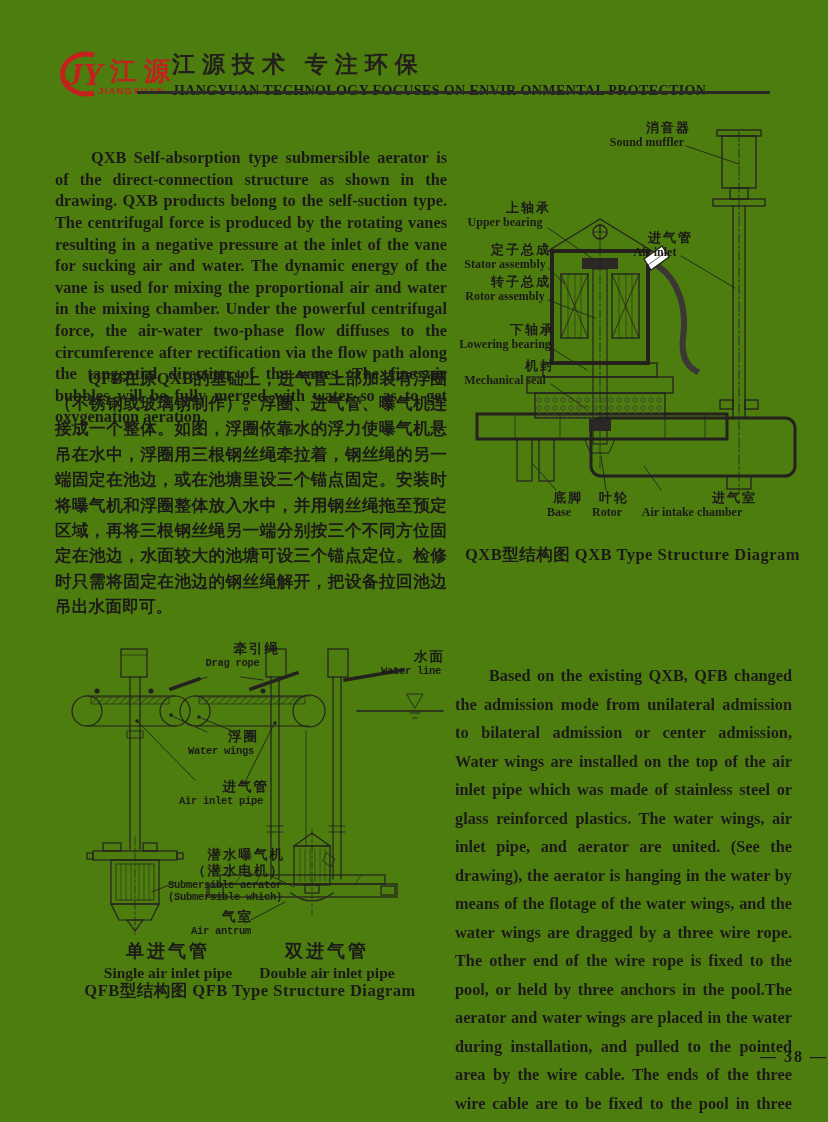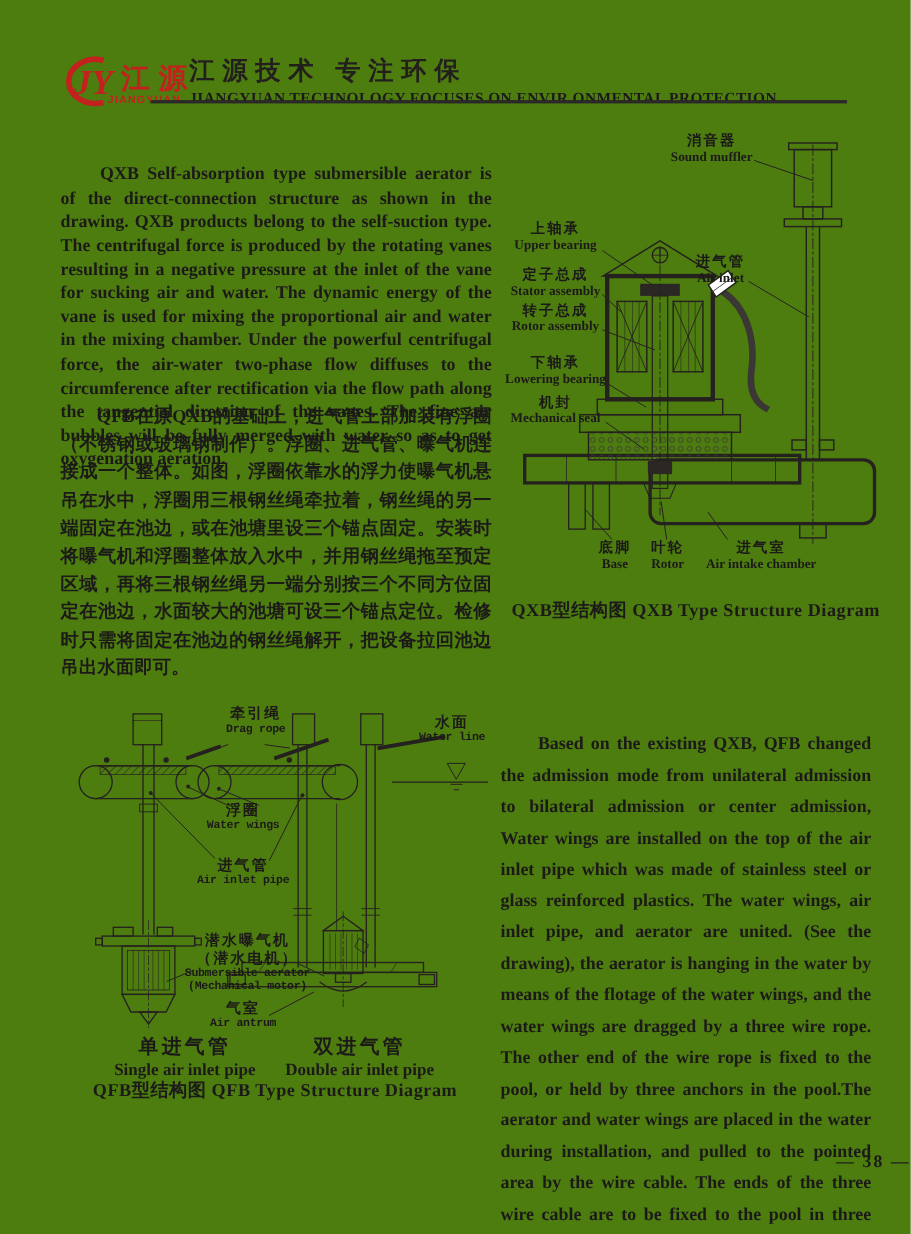--- a/index.html
+++ b/index.html
@@ -20,21 +20,21 @@
            font-weight:bold;text-align:justify;text-indent:33px;letter-spacing:.2px;}
   .para-en2{position:absolute;left:455px;top:646px;width:337px;font-size:16.3px;line-height:28.5px;
             font-weight:bold;text-align:justify;text-indent:34px;}
 
   
   .qxb-fig{position:absolute;left:455px;top:116px;width:355px;height:420px;}
   .qfb-fig{position:absolute;left:55px;top:633px;width:390px;height:375px;}
   .fig-svg{position:absolute;left:0;top:0;}
 
   .fig-label{position:absolute;text-align:center;line-height:1.18;}
-  .fig-label .cn{display:block;font-size:13px;font-weight:bold;letter-spacing:2px;white-space:nowrap;}
+  .fig-label .cn{display:block;font-size:13px;font-weight:bold;letter-spacing:2px;white-space:nowrap;text-align:right;}
   .fig-label .en{display:block;font-size:12px;font-weight:bold;white-space:nowrap;}
   .qfb-fig .fig-label .cn{font-size:13.5px;}
   .qfb-fig .fig-label .en{font-family:"Liberation Mono",monospace;font-size:10.5px;letter-spacing:-.3px;}
 
   .fig-caption{position:absolute;text-align:center;font-weight:bold;font-size:16.5px;letter-spacing:.5px;white-space:nowrap;}
   .qxb-caption{left:455px;top:544px;width:355px;}
   .qfb-caption{left:0;top:347px;width:390px;}
 
   .variant{position:absolute;text-align:center;}
   .variant .cn{display:block;font-size:18px;font-weight:bold;letter-spacing:3px;white-space:nowrap;}
@@ -277,21 +277,21 @@
       <span class="en">Water wings</span>
     </div>
     <div class="fig-label" style="left:118px;top:146px;width:96px">
       <span class="cn">进气管</span>
       <span class="en">Air inlet pipe</span>
     </div>
     <div class="fig-label" style="left:110px;top:214px;width:120px">
       <span class="cn">潜水曝气机</span>
       <span class="cn">（潜水电机）</span>
       <span class="en">Submersible aerator</span>
-      <span class="en">(Mechanical motor)</span>
+      <span class="en">(Submersible which)</span>
     </div>
     <div class="fig-label" style="left:134px;top:276px;width:64px">
       <span class="cn">气室</span>
       <span class="en">Air antrum</span>
     </div>
 
     <div class="variant variant-single">
       <span class="cn">单进气管</span>
       <span class="en">Single air inlet pipe</span>
     </div>

